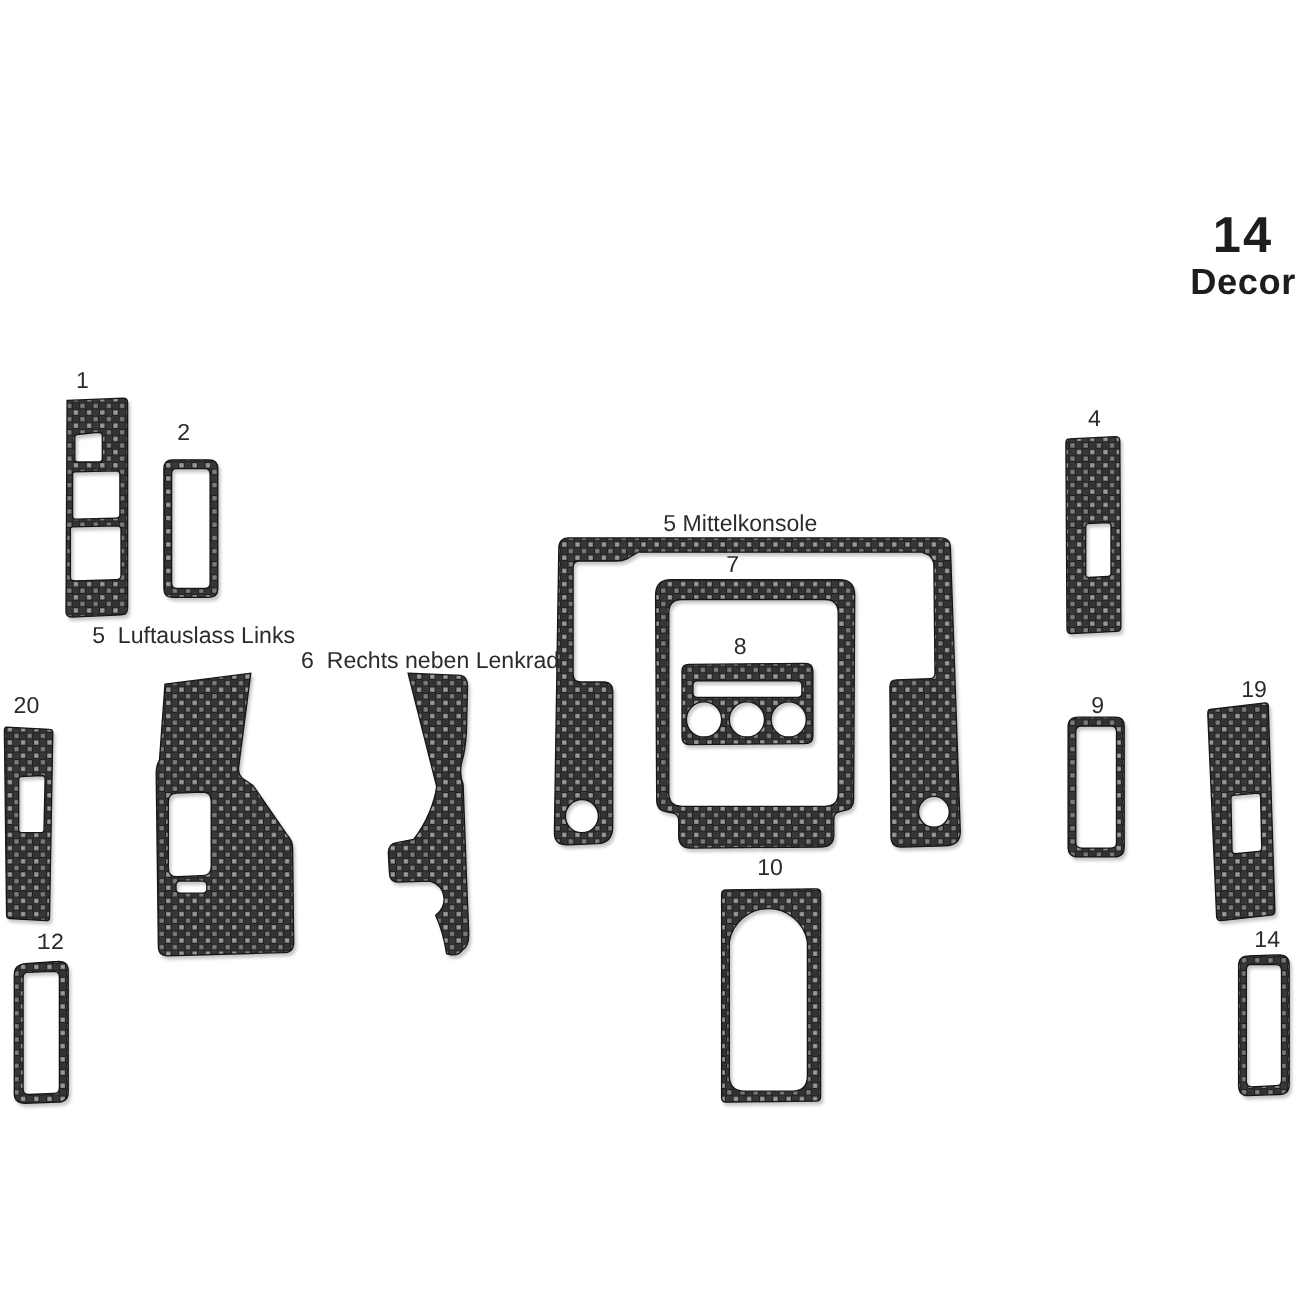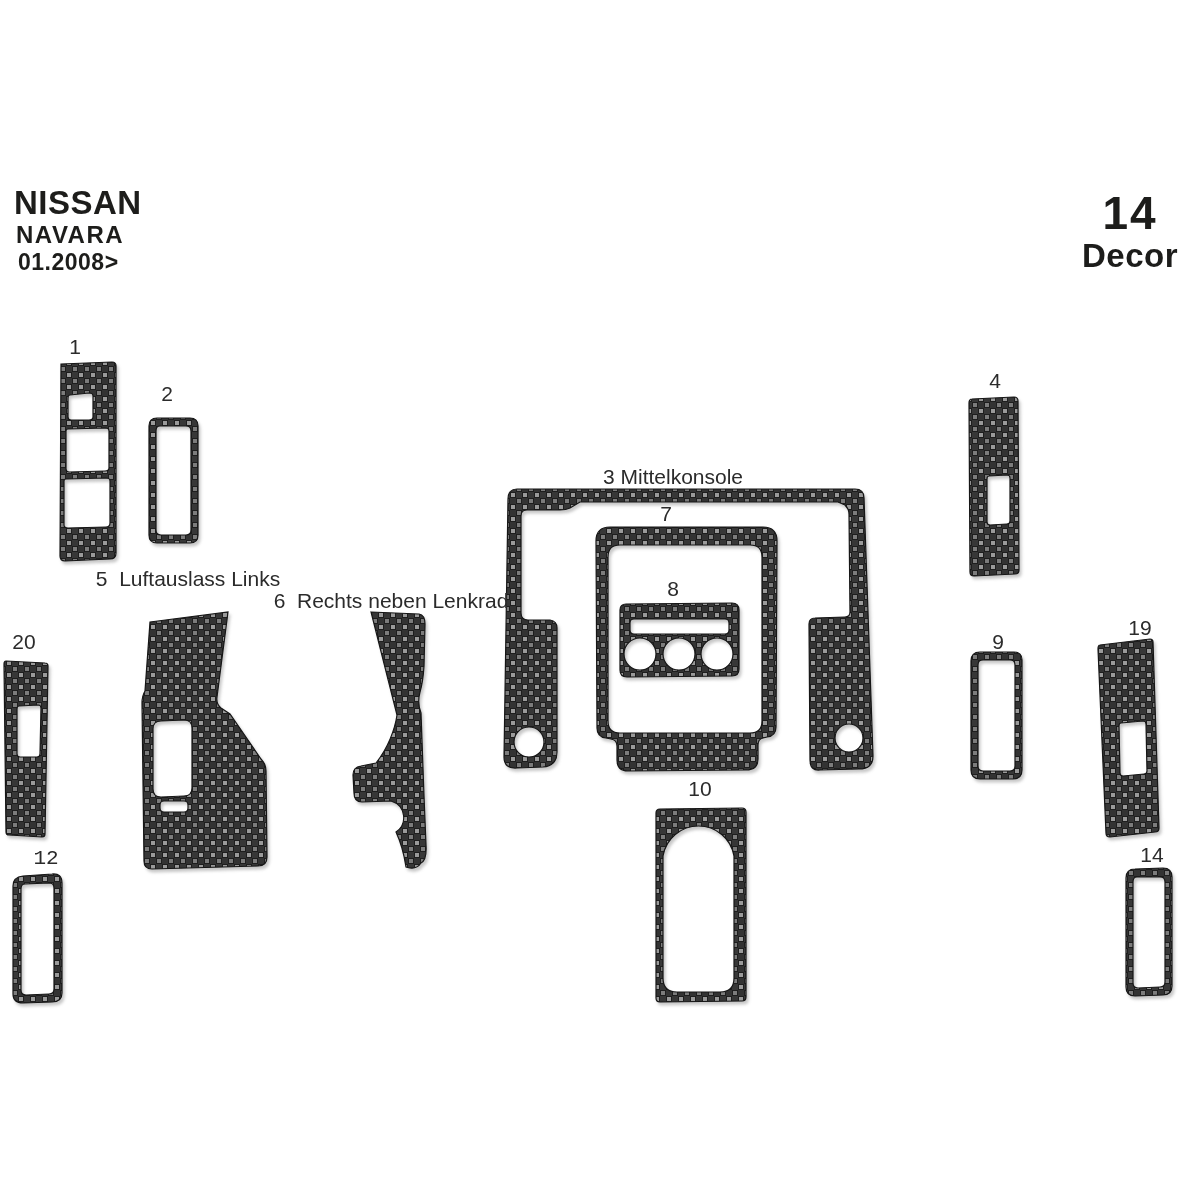--- a/index.html
+++ b/index.html
@@ -19,25 +19,20 @@
     transform:translateX(-50%);line-height:1;
   }
   svg.art{position:absolute;left:0;top:0;}
   .pc{filter:drop-shadow(2px 3px 1.5px rgba(70,70,70,0.30));}
 </style>
 </head>
 <body>
 
 <div class="canvas">
 
-  <div class="hdr">
-    <div class="l1">NISSAN</div>
-    <div class="l2">NAVARA</div>
-    <div class="l3">01.2008&gt;</div>
-  </div>
 
   <div class="badge">
     <div class="count">14</div>
     <div class="lbl">Decor</div>
   </div>
 
   <svg class="art" width="1180" height="1180" viewBox="0 0 1180 1180">
     <defs>
       <pattern id="cf" patternUnits="userSpaceOnUse" width="12" height="12">
         <rect width="12" height="12" fill="#1e1e1e"></rect>
@@ -168,23 +163,23 @@
 
     <g class="pc">
       <path fill="url(#cf)" stroke="#161616" stroke-width="1.2" fill-rule="evenodd" d="
         M1135,869 L1163,868 Q1172,868 1172,877 L1172,986 Q1172,995 1163,995 L1135,996 Q1126,996 1126,987 L1126,878 Q1126,869 1135,869 Z
         M1137,877 Q1133,877 1133,882 L1133,983 Q1133,988 1138,988 L1160,987 Q1165,987 1165,982 L1165,882 Q1165,877 1160,877 Z"></path>
     </g>
   </svg>
 
   <div class="plabel" style="left:75px;top:336px;">1</div>
   <div class="plabel" style="left:167px;top:383px;">2</div>
-  <div class="plabel" style="left:673px;top:466px;">3 Mittelkonsole</div>
+  <div class="plabel" style="left:673px;top:466px;">5 Mittelkonsole</div>
   <div class="plabel" style="left:995px;top:370px;">4</div>
-  <div class="plabel" style="left:188px;top:568px;">5  Luftauslass Links</div>
+  <div class="plabel" style="left:176px;top:568px;">5  Luftauslass Links</div>
   <div class="plabel" style="left:391px;top:568px;margin-top:22px;">6  Rechts neben Lenkrad</div>
   <div class="plabel" style="left:666px;top:503px;">7</div>
   <div class="plabel" style="left:673px;top:578px;">8</div>
   <div class="plabel" style="left:998px;top:631px;">9</div>
   <div class="plabel" style="left:1140px;top:617px;">19</div>
   <div class="plabel" style="left:24px;top:631px;">20</div>
   <div class="plabel" style="left:46px;top:848px;font-family:Liberation Mono, monospace;">12</div>
   <div class="plabel" style="left:700px;top:778px;">10</div>
   <div class="plabel" style="left:1152px;top:844px;">14</div>
 

